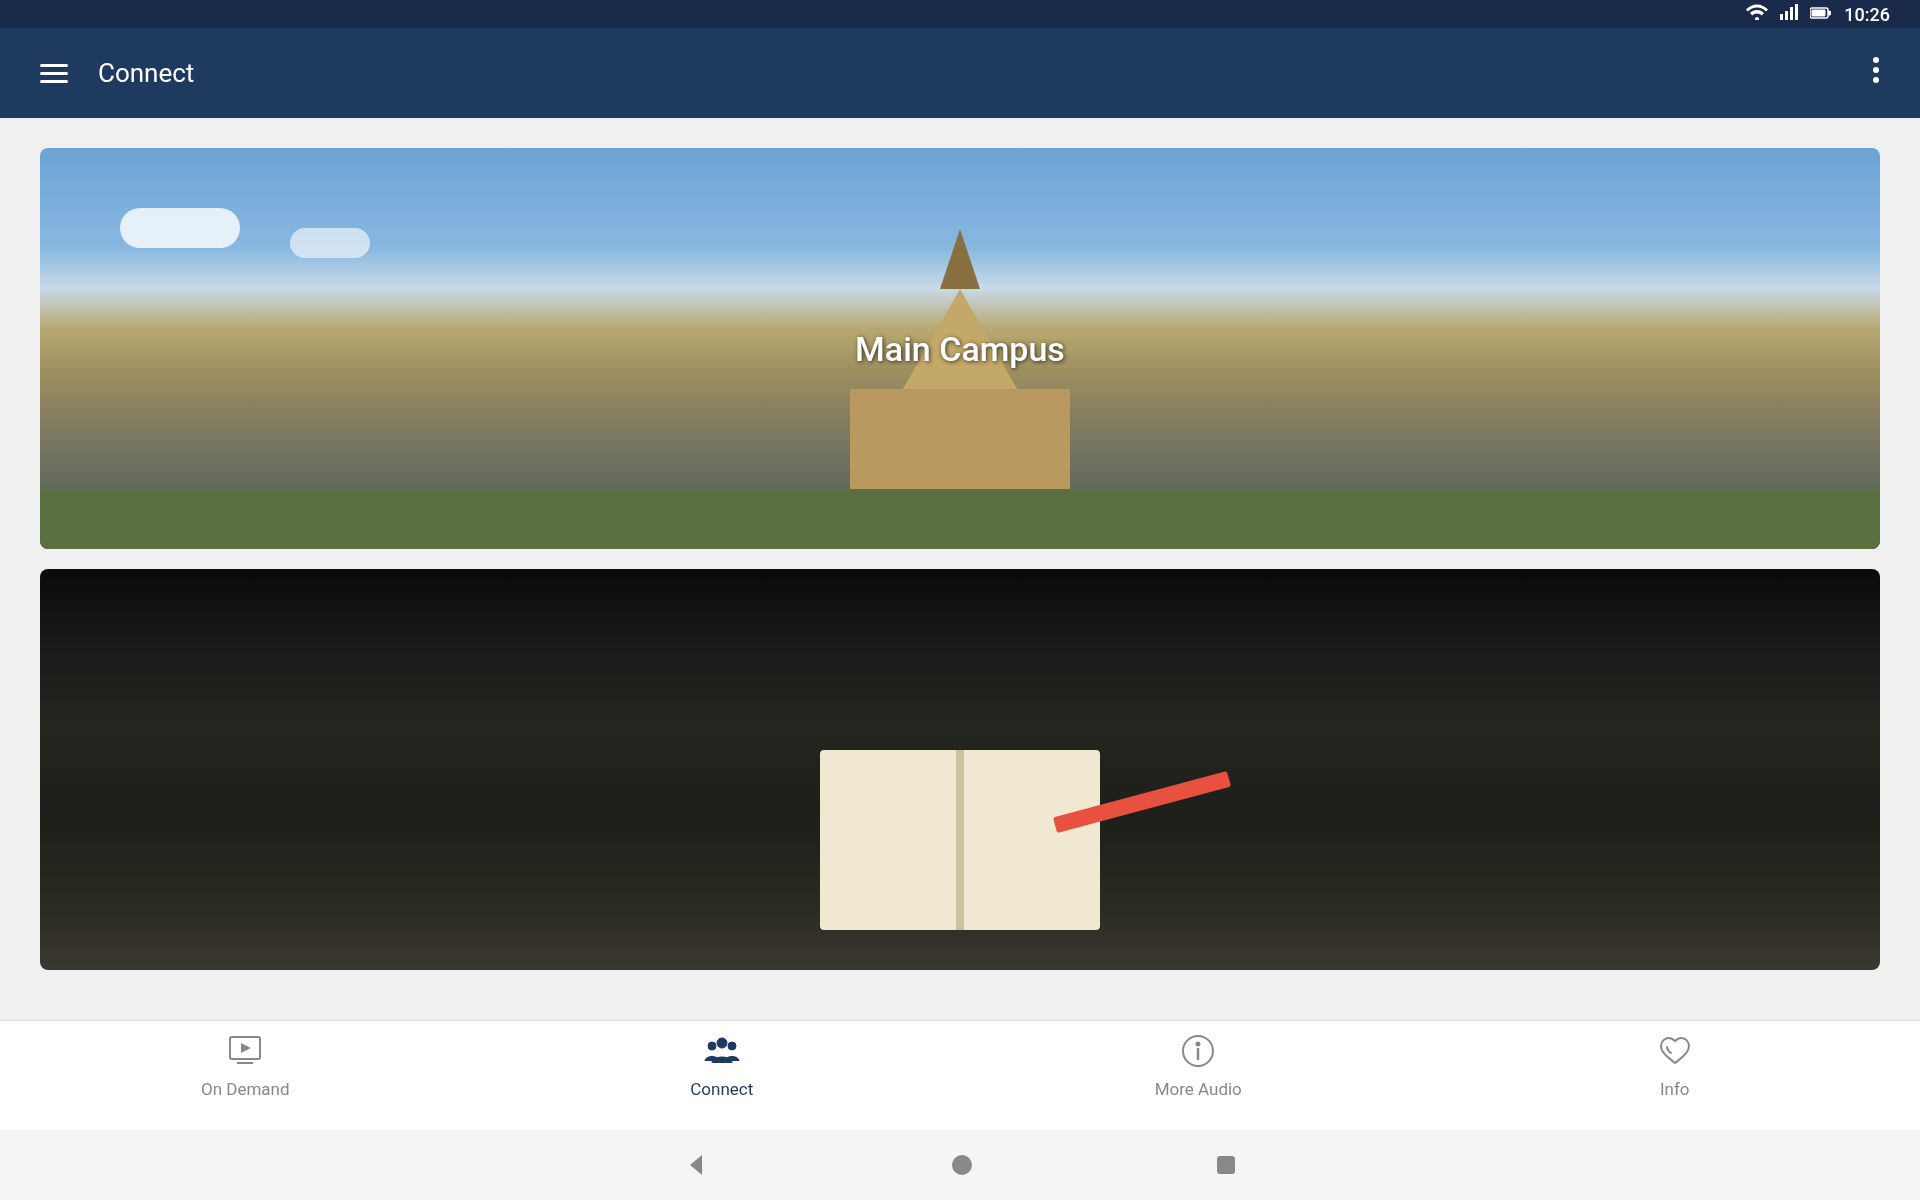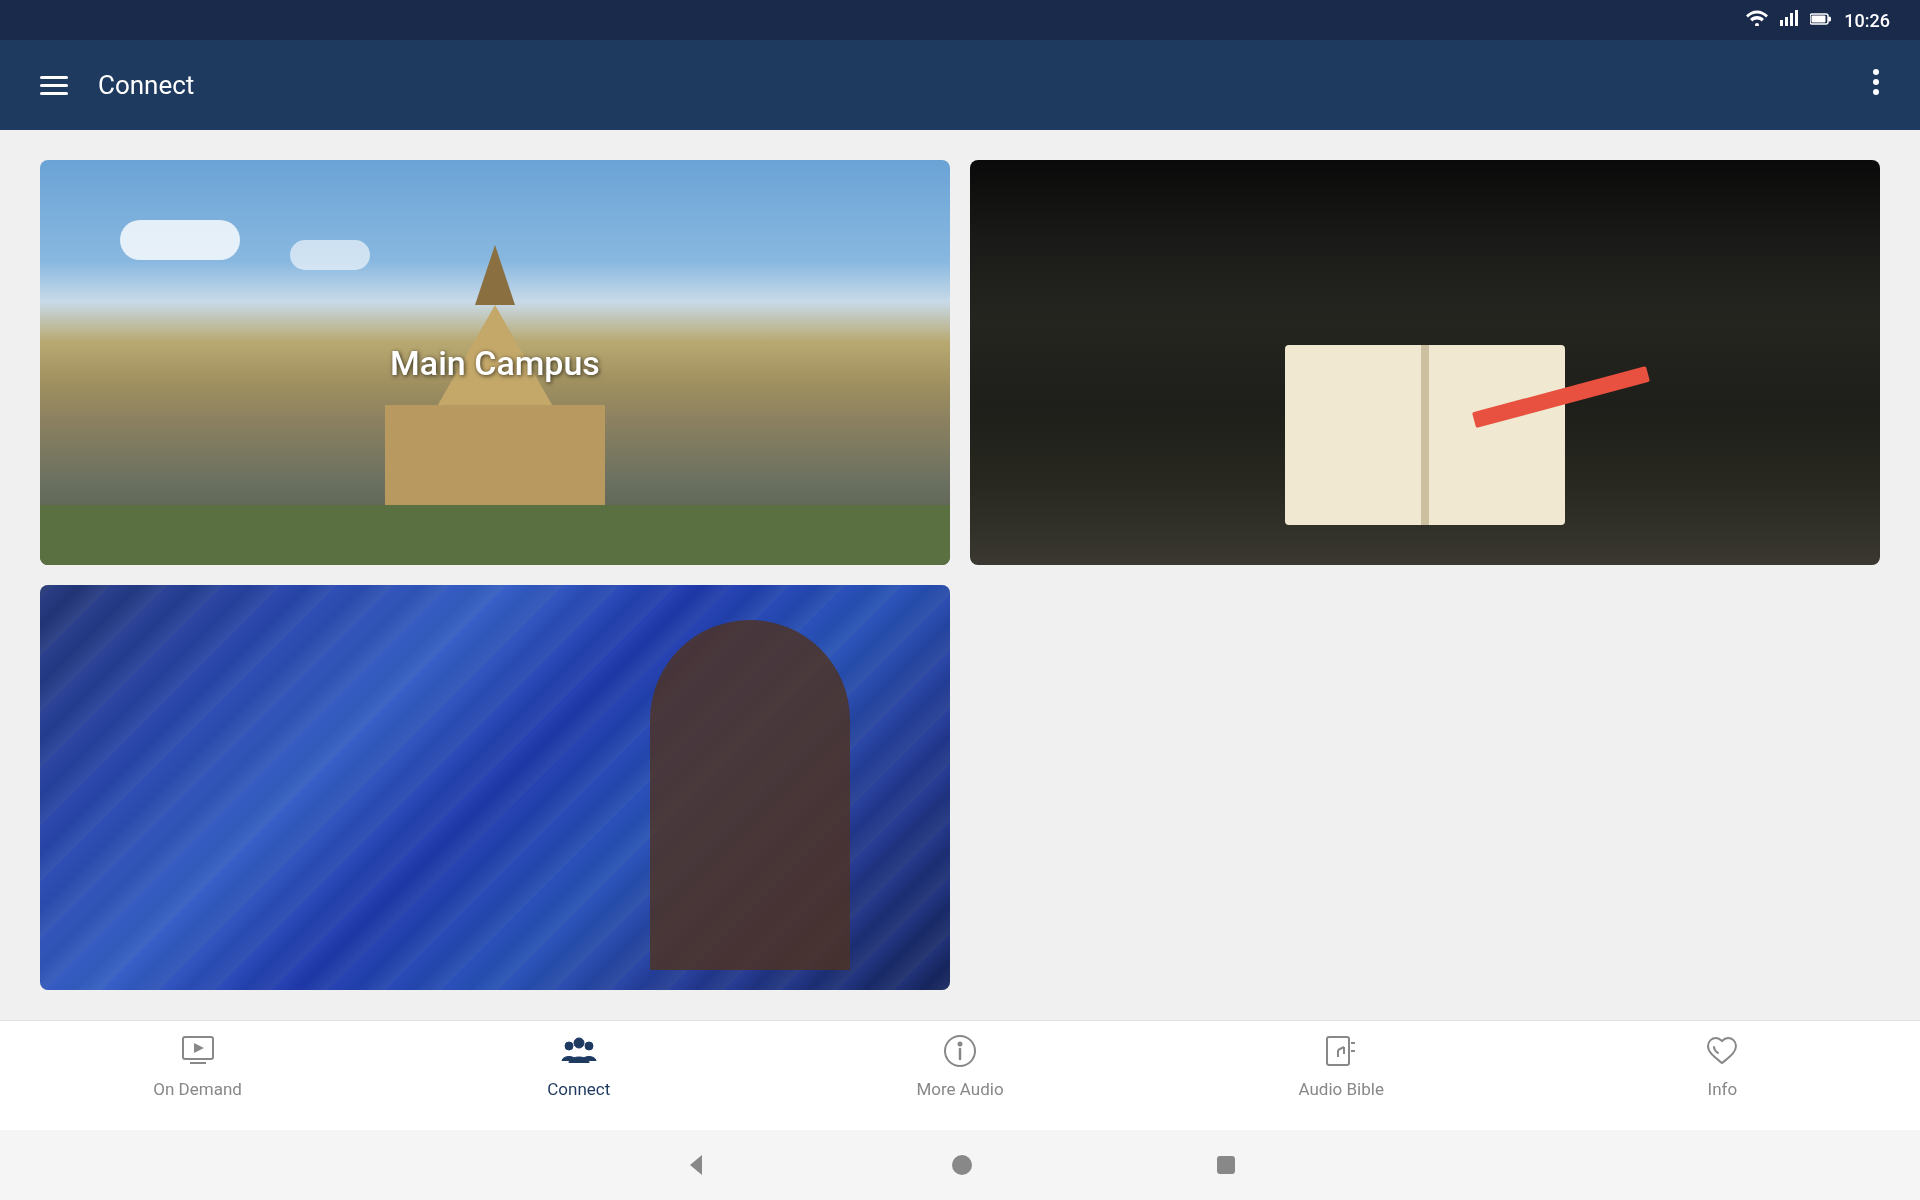--- a/index.html
+++ b/index.html
@@ -9,21 +9,21 @@
       background: #f5f5f5;
       font-family: 'Roboto', Arial, sans-serif;
       overflow: hidden;
       display: flex;
       flex-direction: column;
     }
 
     
     #status-bar {
       background: #1a2a4a;
-      height: 40px;
+      height: 28px;
       display: flex;
       align-items: center;
       justify-content: flex-end;
       padding: 0 30px;
       gap: 12px;
     }
     .status-icon {
       color: white;
       font-size: 16px;
     }
@@ -73,21 +73,21 @@
       padding: 10px;
       letter-spacing: 1px;
     }
 
     
     #main-content {
       flex: 1;
       background: #f0f0f0;
       padding: 30px 40px;
       display: grid;
-      grid-template-columns: 1fr 1fr;
+      grid-template-columns: 1fr;
       grid-template-rows: 1fr 1fr;
       gap: 20px;
       overflow: hidden;
     }
 
     .campus-card {
       border-radius: 8px;
       overflow: hidden;
       position: relative;
       cursor: pointer;
@@ -507,33 +507,20 @@
     <div class="nav-icon">
       <svg class="nav-svg" viewBox="0 0 36 36">
         <circle cx="18" cy="18" r="15" stroke="#888" stroke-width="2" fill="none"></circle>
         <line x1="18" y1="16" x2="18" y2="26" stroke="#888" stroke-width="2.5" stroke-linecap="round"></line>
         <circle cx="18" cy="11" r="1.5" fill="#888"></circle>
       </svg>
     </div>
     <span class="nav-label">More Audio</span>
   </div>
 
-  <div class="nav-item">
-    <div class="nav-icon">
-      <svg class="nav-svg" viewBox="0 0 36 36">
-        <rect x="4" y="4" width="22" height="28" rx="2" stroke="#888" stroke-width="2" fill="none"></rect>
-        <line x1="28" y1="10" x2="32" y2="10" stroke="#888" stroke-width="2"></line>
-        <line x1="28" y1="18" x2="32" y2="18" stroke="#888" stroke-width="2"></line>
-        <line x1="15" y1="17" x2="15" y2="24" stroke="#888" stroke-width="2"></line>
-        <line x1="15" y1="17" x2="21" y2="14" stroke="#888" stroke-width="2"></line>
-        <line x1="21" y1="14" x2="21" y2="21" stroke="#888" stroke-width="2"></line>
-      </svg>
-    </div>
-    <span class="nav-label">Audio Bible</span>
-  </div>
 
   <div class="nav-item">
     <div class="nav-icon">
       <svg class="nav-svg" viewBox="0 0 36 36">
         <path d="M18 30 C12 25 4 20 4 13 C4 8 8 5 12 5 C15 5 17 7 18 8 C19 7 21 5 24 5 C28 5 32 8 32 13 C32 20 24 25 18 30Z" stroke="#888" stroke-width="2" fill="none"></path>
         <path d="M14 20 C14 20 10 17 10 14" stroke="#888" stroke-width="2" stroke-linecap="round"></path>
       </svg>
     </div>
     <span class="nav-label">Info</span>
   </div>

